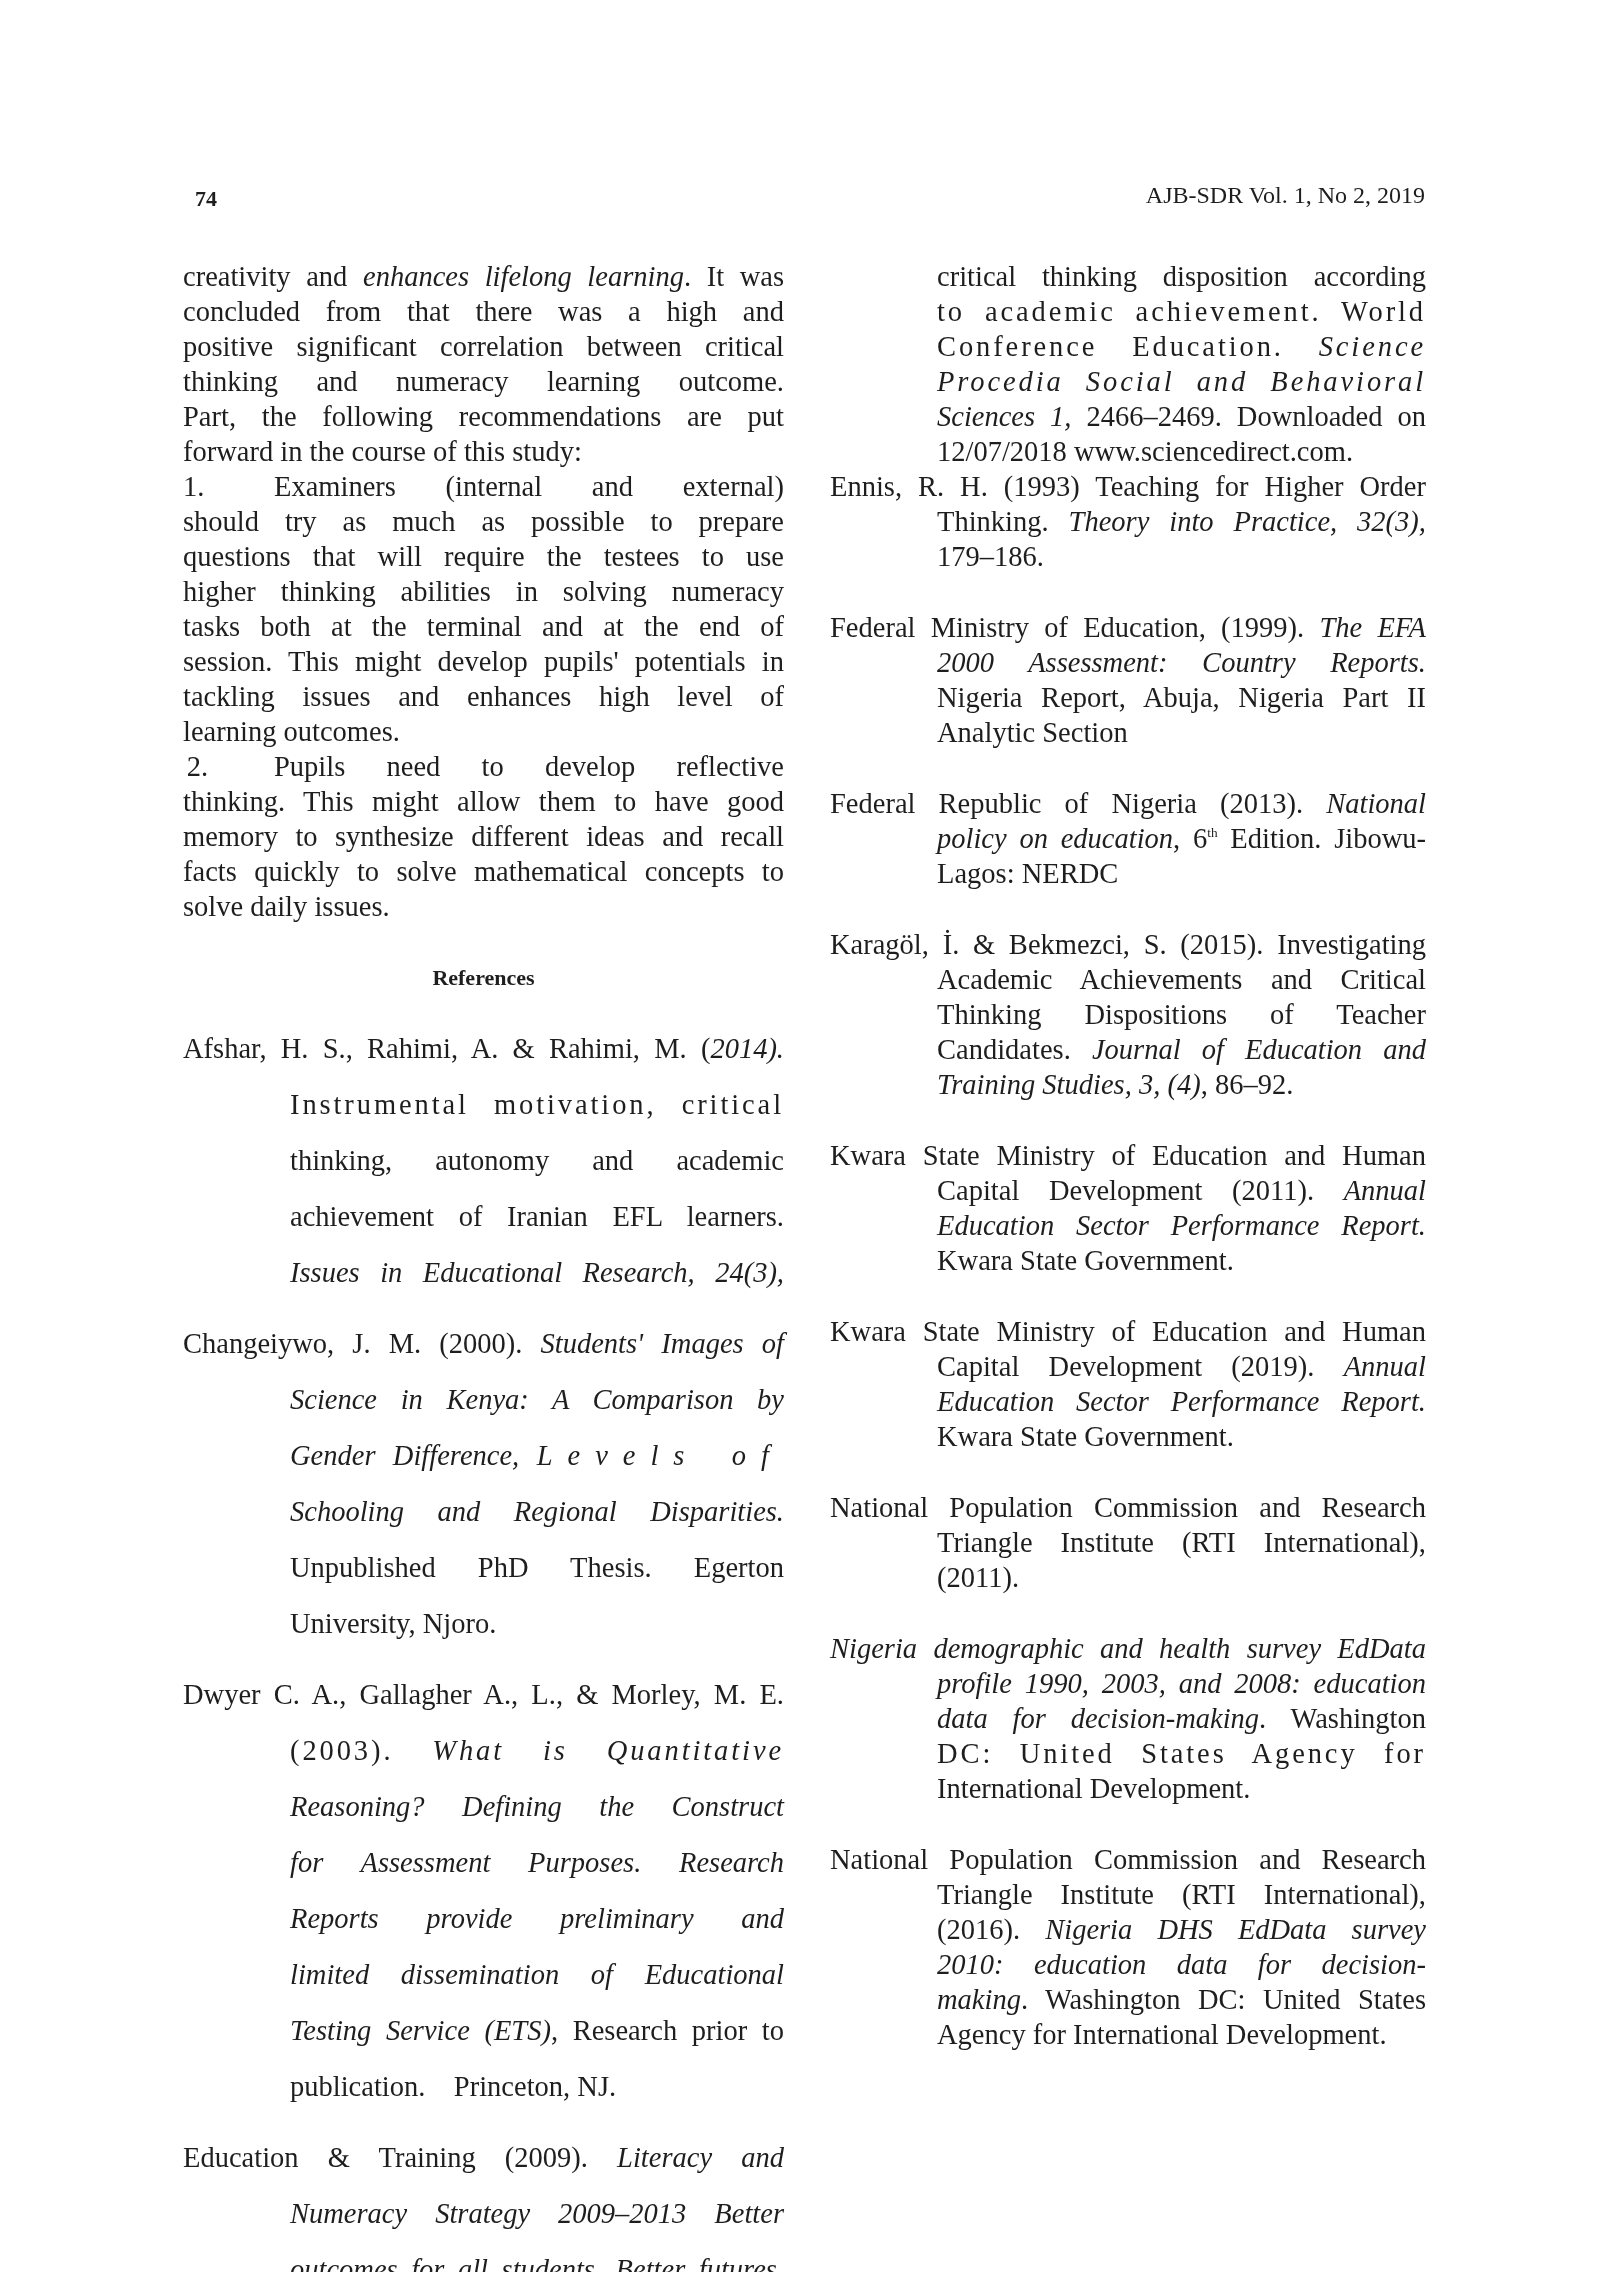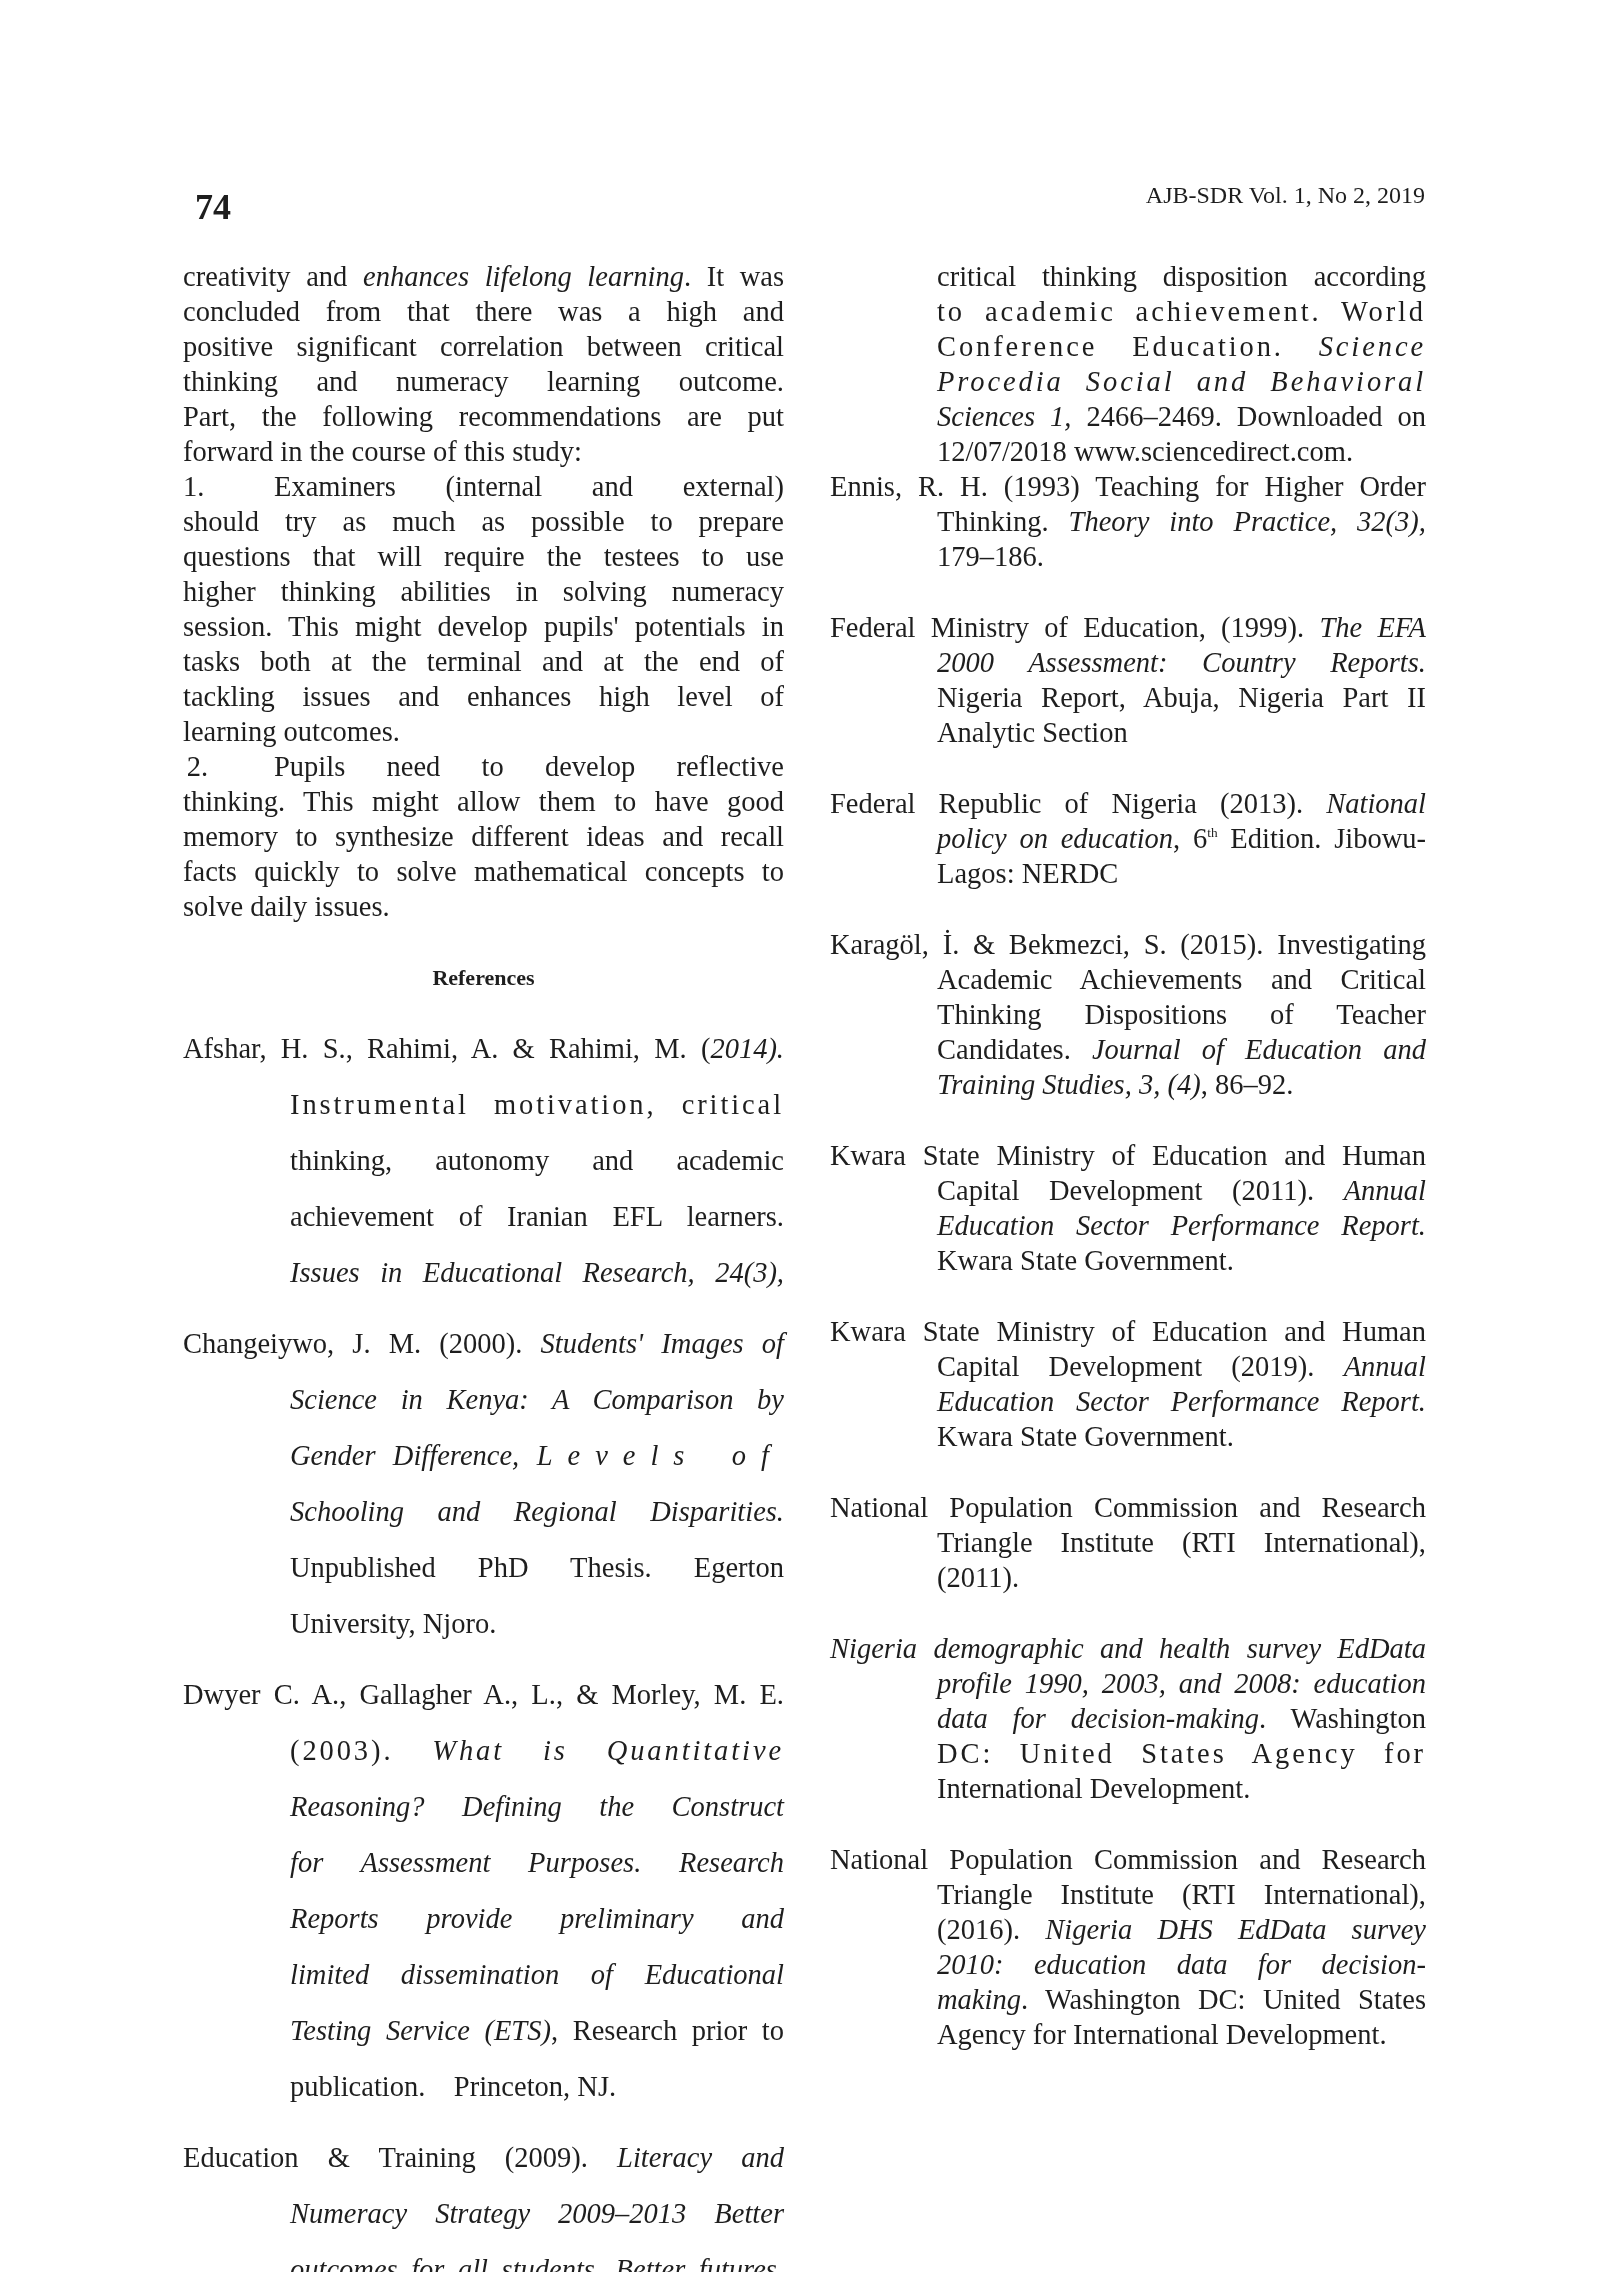--- a/index.html
+++ b/index.html
@@ -1,18 +1,18 @@
 <!DOCTYPE html>
 <html style="font-size:15px"><head>
 <meta charset="utf-8">
 <style>
   html, body { margin: 0; padding: 0; background: #ffffff; }
   body { width: 1621px; height: 2272px; position: relative; overflow: hidden;
          font-family: "Liberation Serif", serif; color: #1e1e1e; }
-  .page-number { position: absolute; left: 195px; top: 186px; font-size: 36px; font-weight: bold; }
+  .page-number { position: absolute; left: 195px; top: 186px; font-size: 22px; font-weight: bold; }
   .running-head { position: absolute; right: 196px; top: 182px; font-size: 24px; }
   .col { position: absolute; }
   .col-left { left: 183px; top: 259px; width: 601px; }
   .col-right { left: 830px; top: 259px; width: 596px; }
   .ln { display: block; height: 35px; line-height: 35px; font-size: 28.5px; white-space: nowrap;
         text-align: justify; text-align-last: justify; }
   .ln.last { text-align-last: left; }
   .ind { padding-left: 107px; margin-top: 21px; }
   .ind-r { padding-left: 107px; }
   .gap { height: 36px; }
@@ -36,22 +36,22 @@
     <span class="ln">thinking and numeracy learning outcome.</span>
     <span class="ln">Part, the following recommendations are put</span>
     <span class="ln last">forward in the course of this study:</span>
   </div>
 
   <div>
     <span class="ln"><span style="display:inline-block;width:91px;text-align:left;">1.</span><span style="display:inline-block;width:510px;text-align:justify;text-align-last:justify;">Examiners (internal and external)</span></span>
     <span class="ln">should try as much as possible to prepare</span>
     <span class="ln">questions that will require the testees to use</span>
     <span class="ln">higher thinking abilities in solving numeracy</span>
+    <span class="ln">tasks both at the terminal and at the end of</span>
     <span class="ln">session. This might develop pupils' potentials in</span>
-    <span class="ln">tasks both at the terminal and at the end of</span>
     <span class="ln">tackling issues and enhances high level of</span>
     <span class="ln last">learning outcomes.</span>
   </div>
 
   <div>
     <span class="ln"><span style="display:inline-block;width:91px;text-align:left;padding-left:3.8px;box-sizing:border-box;">2.</span><span style="display:inline-block;width:510px;text-align:justify;text-align-last:justify;">Pupils need to develop reflective</span></span>
     <span class="ln">thinking. This might allow them to have good</span>
     <span class="ln">memory to synthesize different ideas and recall</span>
     <span class="ln">facts quickly to solve mathematical concepts to</span>
     <span class="ln last">solve daily issues.</span>

